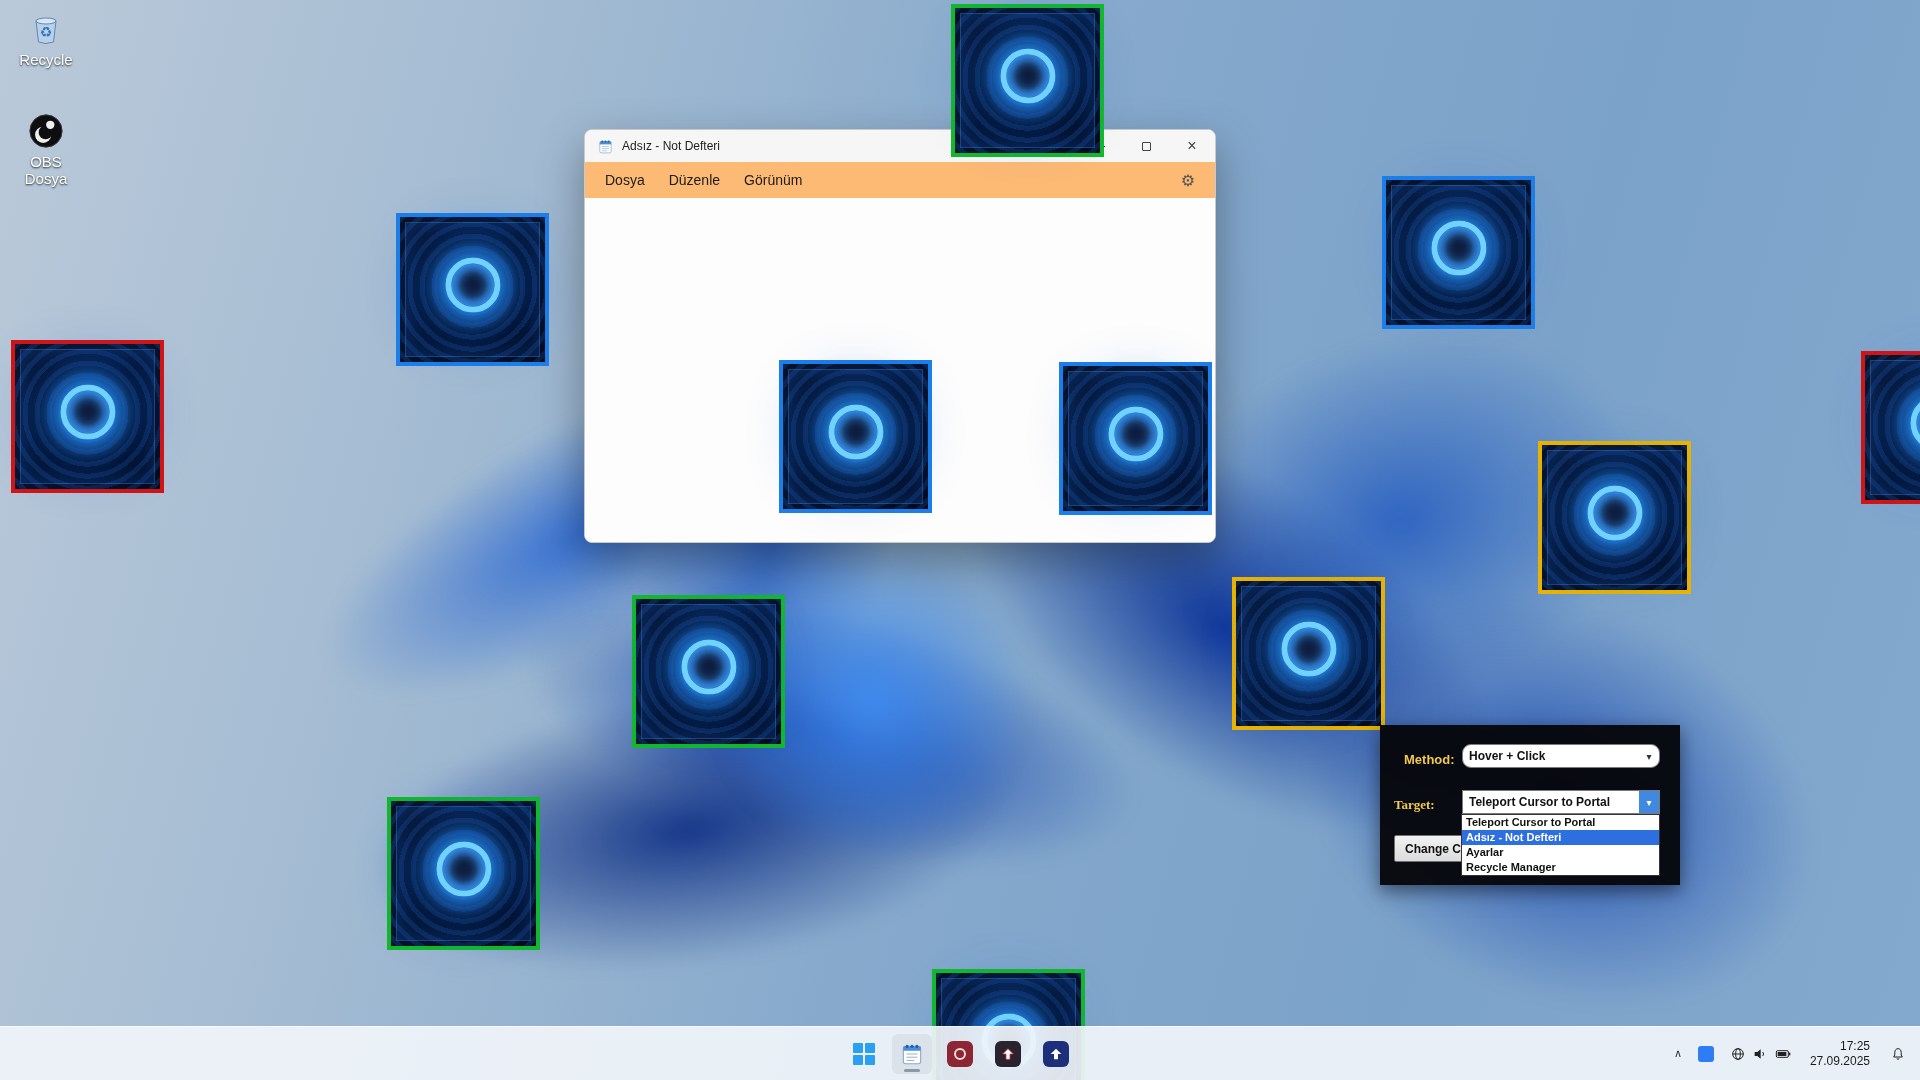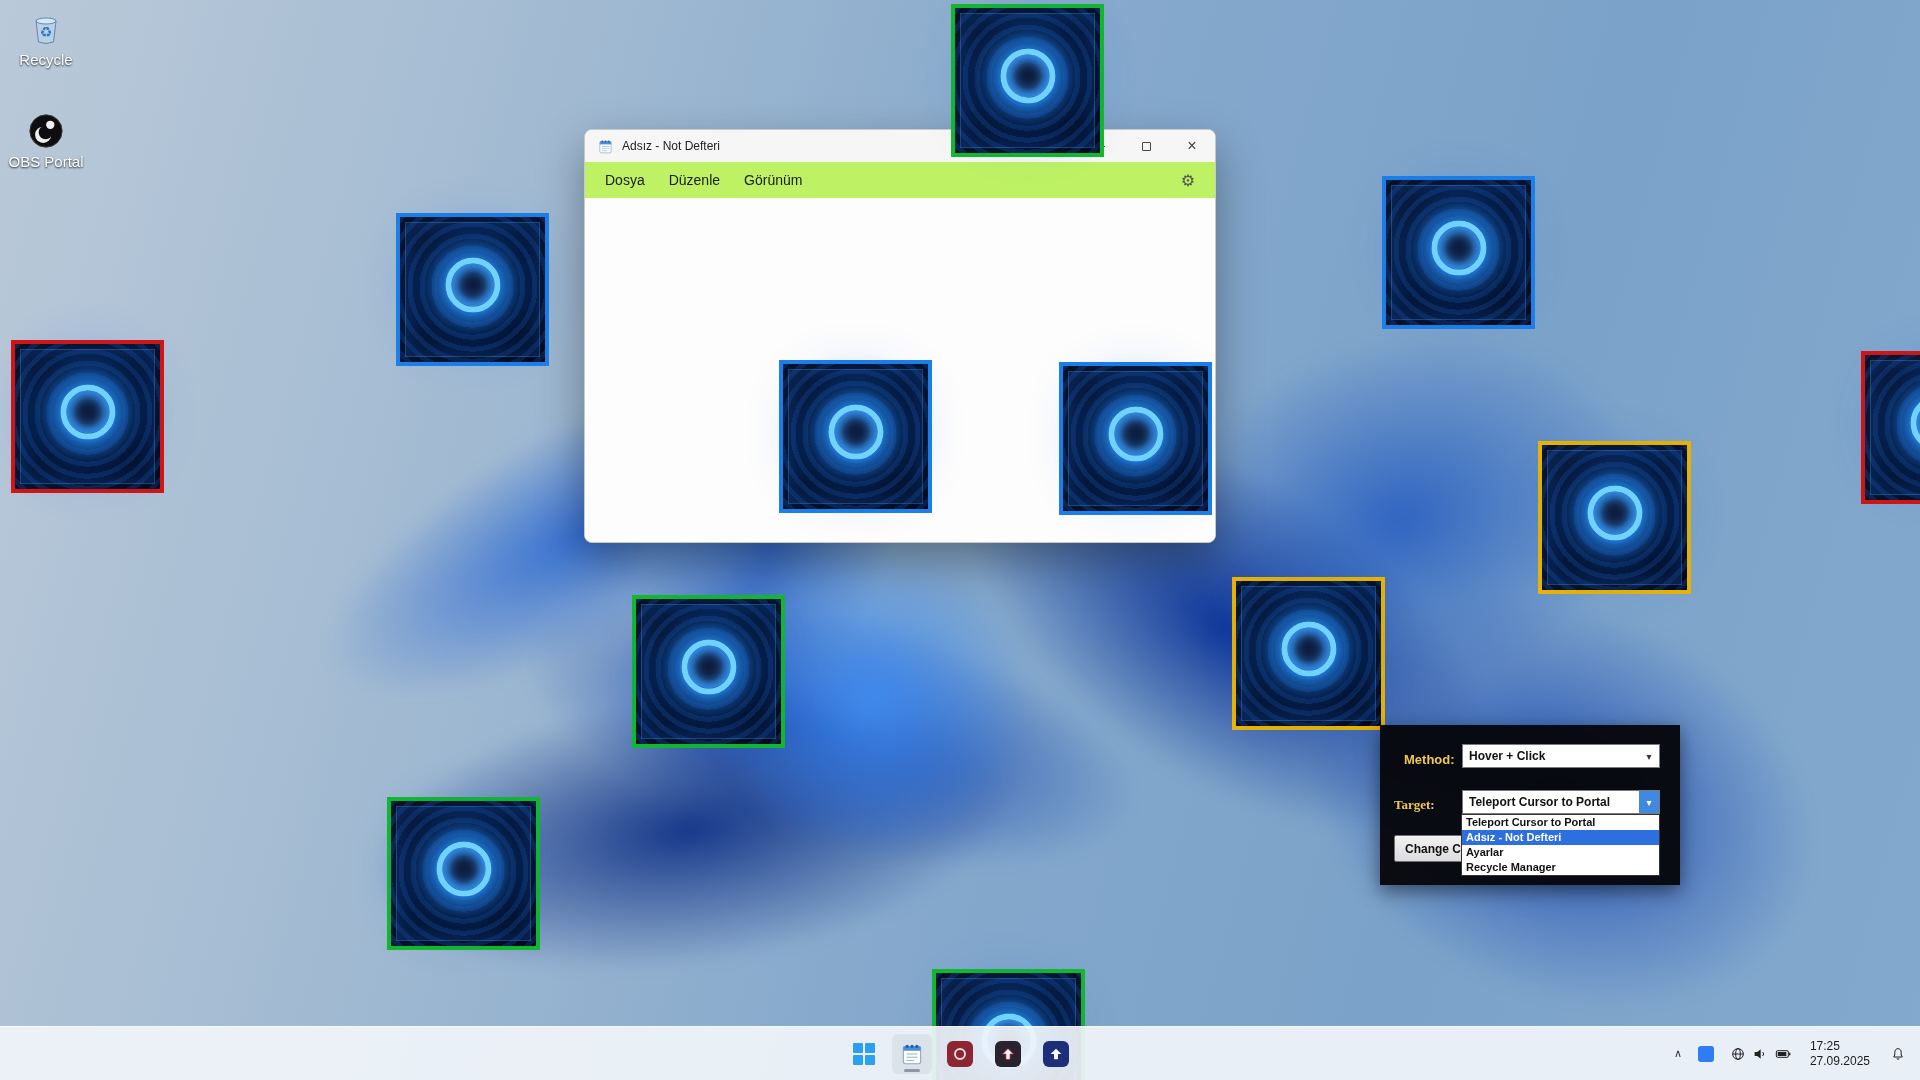--- a/index.html
+++ b/index.html
@@ -42,39 +42,39 @@
   .np-window { position:absolute; left:584px; top:129px; width:632px; height:414px; z-index:20;
     background:#fbfbfb; border:1px solid #c9c9c9; border-radius:8px;
     box-shadow:0 18px 45px rgba(0,0,0,.35); display:flex; flex-direction:column; overflow:hidden; }
   .np-titlebar { height:32px; display:flex; align-items:center; padding-left:12px; background:#f6f6f6; flex:0 0 auto; }
   .np-title { font-size:12px; color:#222; margin-left:8px; }
   .np-caption { margin-left:auto; display:flex; height:100%; }
   .np-caption button { width:46px; height:100%; border:none; background:transparent; color:#444; font-size:12px; display:flex; align-items:center; justify-content:center; cursor:pointer; }
   .glyph-min { width:10px; height:1px; background:#444; display:inline-block; }
   .glyph-max { width:9px; height:9px; border:1px solid #444; border-radius:1px; display:inline-block; }
   .glyph-close::before { content:"×"; font-size:16px; line-height:1; }
-  .np-menubar { height:36px; display:flex; align-items:center; gap:4px; padding:0 10px; background:#bef264; flex:0 0 auto; }
+  .np-menubar { height:36px; display:flex; align-items:center; gap:4px; padding:0 10px; background:#fdba74; flex:0 0 auto; }
   .np-menu-item { font-size:14px; color:#1b1b1b; padding:5px 10px; border-radius:5px; cursor:pointer; }
   .np-gear { margin-left:auto; color:#555; font-size:16px; padding:4px 10px; cursor:pointer; }
   .np-gear::before { content:"⚙"; }
   .np-content { flex:1; background:#fdfdfd; }
   .np-statusbar { flex:0 0 29px; display:flex; align-items:stretch; background:#f4f4f4; border-top:1px solid #e0e0e0; font-size:12px; color:#555; }
   .np-statusbar .seg { display:flex; align-items:center; padding-left:14px; border-left:1px solid #dcdcdc; }
   .np-statusbar .seg.first { flex:1; border-left:none; padding-left:12px; }
   .seg.zoom { width:92px; } .seg.eol { width:147px; } .seg.enc { width:138px; }
 
   
   .panel { position:absolute; left:1380px; top:725px; width:300px; height:160px; background:rgba(6,6,10,.96); z-index:40;
     box-shadow:0 6px 18px rgba(0,0,0,.5); }
   .plabel { position:absolute; font-size:13px; font-weight:bold; }
   .lbl-method { left:12px; top:27px; }
   .lbl-target { left:14px; top:72px; }
   .combo { position:absolute; left:82px; width:198px; height:24px; background:#fff; border:1px solid #7a7a7a;
     display:flex; align-items:center; font-size:12px; font-weight:bold; color:#111; padding-left:6px; cursor:pointer; }
-  .combo-method { top:19px; }
+  .combo-method { top:19px;border-radius:9px; }
   .combo-target { top:65px; }
   .combo .chev { margin-left:auto; width:20px; height:100%; display:flex; align-items:center; justify-content:center; font-size:10px; color:#333; }
   .combo-target .chev { background:#3f8ae0; color:#fff; }
   .change-btn { position:absolute; left:14px; top:110px; width:150px; height:27px; z-index:5;
     background:linear-gradient(#f2f2f2,#dcdcdc); border:1px solid #707070; border-radius:2px;
     font-size:12px; font-weight:bold; color:#111; text-align:left; padding-left:10px; cursor:pointer;
     font-family:"Liberation Sans","DejaVu Sans",sans-serif; }
   .droplist { position:absolute; left:81px; top:89px; width:199px; background:#fff; border:1px solid #333; z-index:10; }
   .drop-option { height:15px; line-height:15px; font-size:11px; font-weight:bold; color:#111; padding-left:4px;
     white-space:nowrap; overflow:hidden; cursor:pointer; }
@@ -91,21 +91,21 @@
   .win-logo span { width:10px; height:10px; background:#2ba0f2; border-radius:1px; }
   .app-glyph { width:26px; height:26px; border-radius:6px; display:flex; align-items:center; justify-content:center; }
   .ag-red { background:#8c2633; }
   .ag-darkarrow { background:#2b2230; }
   .ag-bluearrow { background:#1d2f7a; }
   .tb-right { position:absolute; right:6px; display:flex; align-items:center; gap:4px; height:100%; }
   .tray-btn { border:none; background:transparent; border-radius:4px; padding:4px 6px; display:flex; align-items:center; justify-content:center; color:#222; cursor:pointer; }
   .tray-chev { font-size:11px; color:#333; }
   .tray-blue { width:16px; height:16px; background:#2f7df6; border-radius:3px; }
   .tray-group { display:flex; align-items:center; gap:6px; padding:4px 6px; border-radius:4px; }
-  .clock { text-align:left; font-size:12px; color:#1b1b1b; line-height:15px; padding:2px 8px; border-radius:4px; cursor:default; }
+  .clock { text-align:right; font-size:12px; color:#1b1b1b; line-height:15px; padding:2px 8px; border-radius:4px; cursor:default; }
   .bell { padding:4px 8px; }
 
   svg { display:block; }
 </style>
 </head>
 <body>
 
 <div class="wallpaper">
   <div class="petal p1"></div>
   <div class="petal p3"></div>
@@ -130,21 +130,21 @@
 
 <div class="desk-icon di-obs">
   <span>
     <svg width="38" height="38" viewBox="0 0 40 40">
       <circle cx="20" cy="20" r="17" fill="#0e0e10" stroke="#3a3a3a"></circle>
       <circle cx="17" cy="24" r="8.5" fill="#efefef"></circle>
       <circle cx="19.5" cy="21.5" r="7.2" fill="#0e0e10"></circle>
       <circle cx="24.5" cy="13.5" r="4.4" fill="#efefef"></circle>
     </svg>
   </span>
-  <span class="dlabel">OBS Portal</span>
+  <span class="dlabel">OBS Dosya</span>
 </div>
 
 <div class="np-window">
   <div class="np-titlebar">
     <span>
       <svg viewBox="0 0 24 24" width="17" height="17">
         <rect x="4" y="5" width="16" height="16" rx="2" fill="#fdfefe" stroke="#8fa6c8"></rect>
         <rect x="4" y="5" width="16" height="4" fill="#4a90d9"></rect>
         <circle cx="7.5" cy="5" r="1.5" fill="#1e5fb0"></circle>
           <circle cx="12" cy="5" r="1.5" fill="#1e5fb0"></circle>

